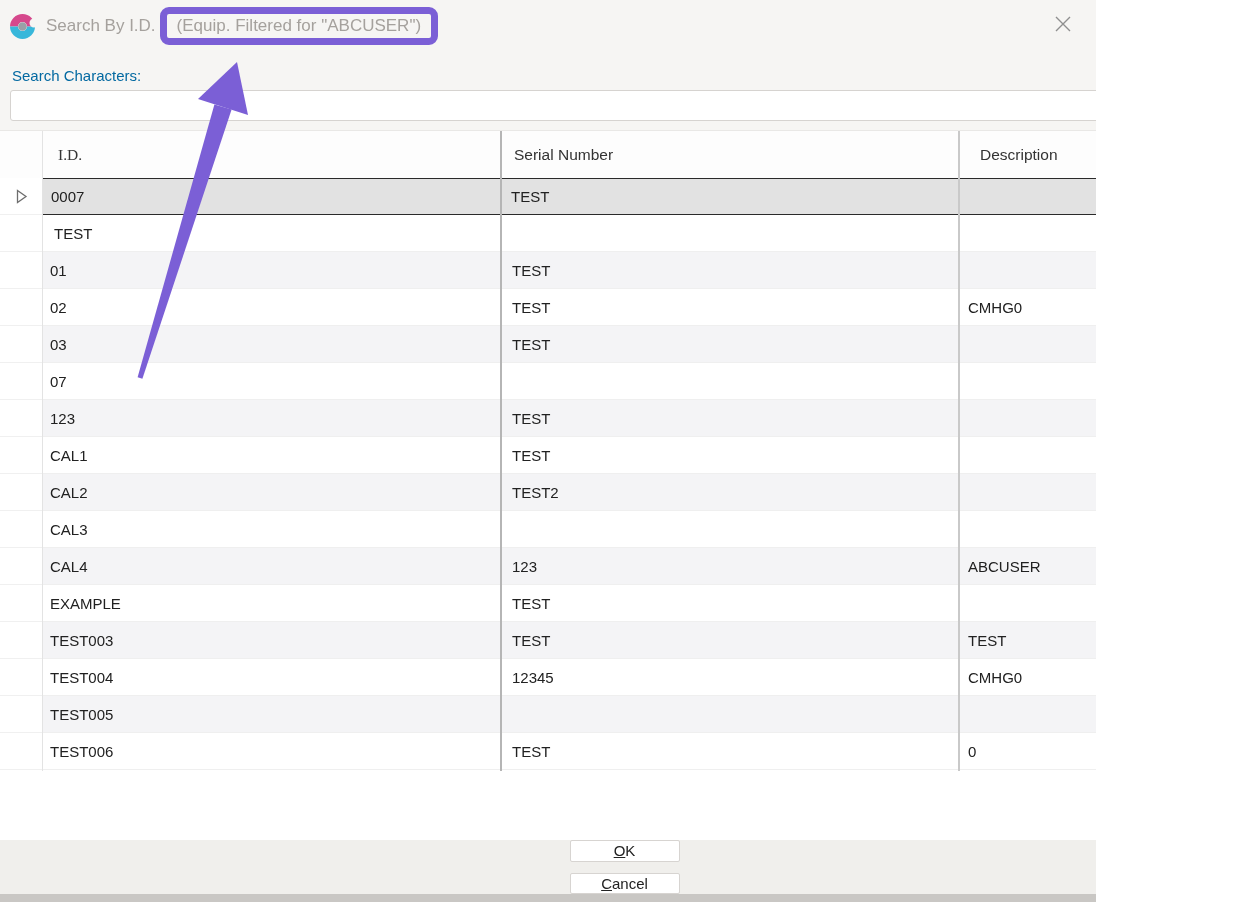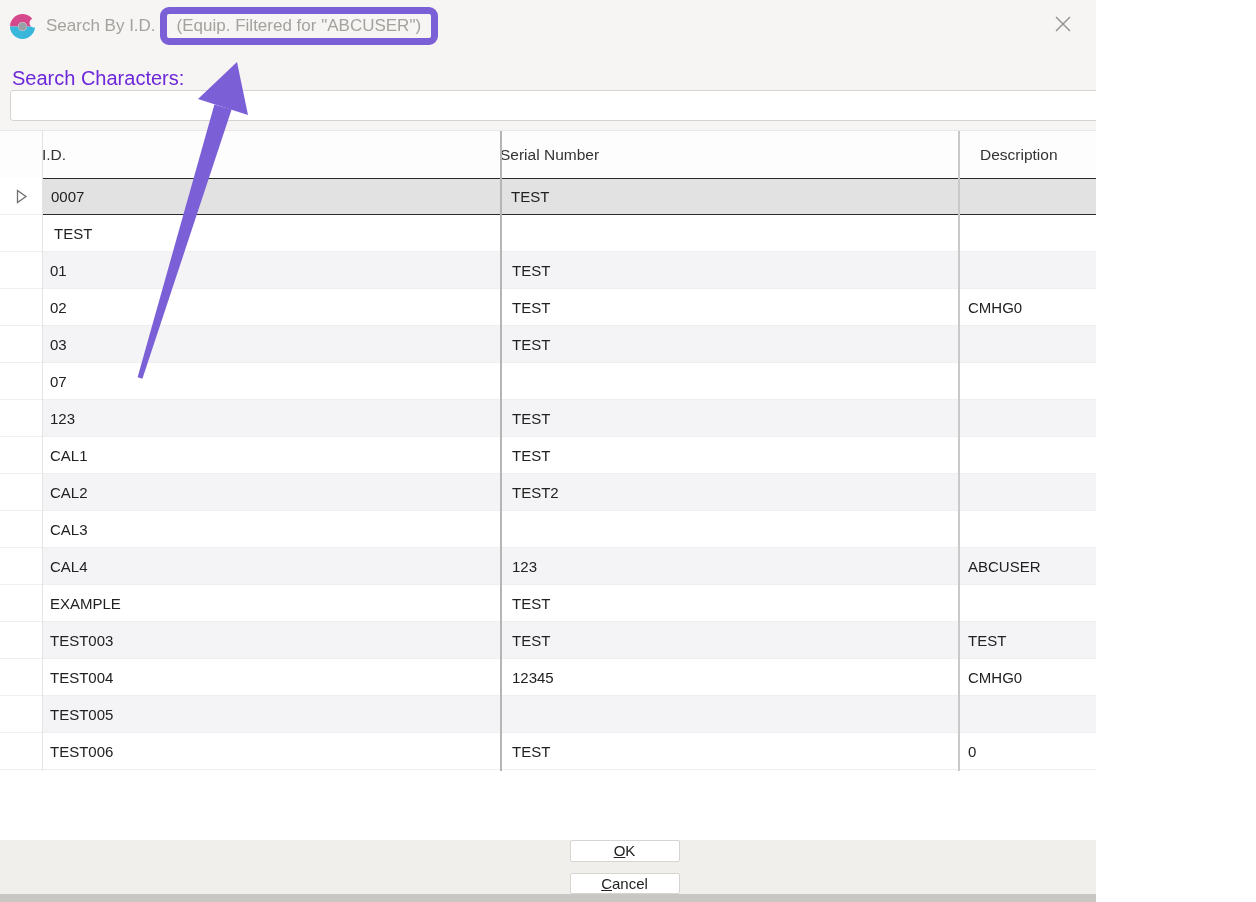--- a/index.html
+++ b/index.html
@@ -12,36 +12,36 @@
               display:flex; align-items:center; padding-left:9px; }
   .logo { width:27px; height:27px; margin-right:10px; flex:0 0 auto; }
   .title-text { font-size:17px; color:#a5a19d; white-space:nowrap; }
   .title-annotated { display:inline-block; margin-left:4px; padding:2px 10px;
                      border:7px solid #7b5fd6; border-radius:9px;
                      font-size:17px; color:#a5a19d; background:transparent; }
   .close-btn { position:absolute; top:13px; right:22px; width:22px; height:22px; cursor:pointer;
                display:flex; align-items:center; justify-content:center; }
 
   
-  .search-label { position:absolute; left:12px; top:67px; font-size:20px; color:#6d28d9; }
+  .search-label { position:absolute; left:12px; top:67px; font-size:15px; color:#0369a1; }
   .search-input { position:absolute; left:10px; top:90px; width:1198px; height:31px;
                   border:1px solid #d6d3d0; border-radius:3px; background:#fff;
                   font-size:15px; padding:0 8px; outline:none; color:#222;
                   font-family:"Liberation Sans", sans-serif; }
   .lookup-btn { position:absolute; left:1212px; top:91px; width:34px; height:30px;
                 display:flex; align-items:center; justify-content:center; cursor:pointer; }
 
   
   .content { position:absolute; top:130px; left:0; width:1256px; height:710px;
              background:#ffffff; border-top:1px solid #e9e8e6; }
   .ghead { display:flex; height:47px; background:#fdfdfd; }
   .gh { display:flex; align-items:center; font-size:15.5px; color:#333333; }
   .gh.sel { width:42px; }
-  .gh.c1 { width:458px; padding-left:0; }
-  .gh.c2 { width:458px; }
+  .gh.c1 { width:458px; padding-left:16px;font-family:Liberation Serif, serif; }
+  .gh.c2 { width:458px; padding-left:14px; }
   .gh.c3 { flex:1; padding-left:22px; }
 
   .trow { display:flex; height:37px; }
   .sel-cell { width:42px; background:#ffffff; border-bottom:1px solid #f0f0f0;
               display:flex; align-items:center; justify-content:center; }
   .band { flex:1; display:flex; background:#ffffff; border-bottom:1px solid #efefef;text-align:center; }
   .trow:nth-child(odd) .band { background:#f4f4f6; }
   .trow.selected .band { background:#e2e2e2; border:1.5px solid #2a2a2a; border-right:none; }
   .cell { display:flex; align-items:center; font-size:15px; color:#212121; overflow:hidden; white-space:nowrap; }
   .cid { width:458px; padding-left:8px; }

